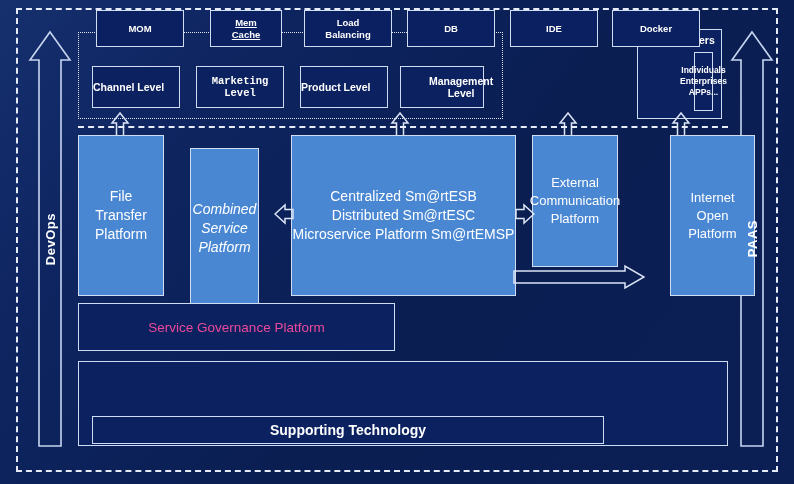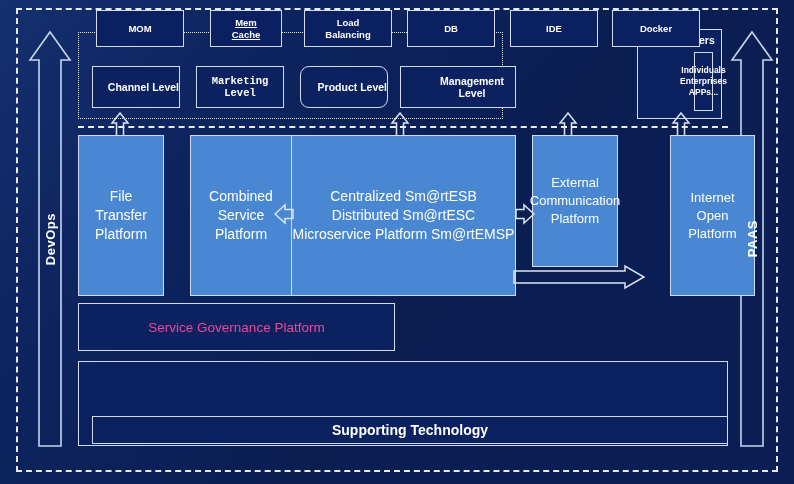--- a/index.html
+++ b/index.html
@@ -56,21 +56,21 @@
 
   .level-box {
     position: absolute;
     top: 66px;
     height: 42px;
     border: 1.4px solid #cfdcf2;
     box-sizing: border-box;
     background: #0c2260;
     display: flex;
     align-items: center;
-    justify-content: flex-end;
+    justify-content: flex-start;
     font-size: 10.5px;
     font-weight: bold;
     color: #ffffff;
     text-align: center;
   }
 
   
   .group-box {
     position: absolute;
     border: 1.4px solid #cfdcf2;
@@ -160,21 +160,21 @@
     justify-content: center;
     text-align: center;
     font-size: 9.5px;
     font-weight: bold;
     line-height: 12px;
     color: #ffffff;
   }
   .support-bar {
     position: absolute;
     left: 92px; top: 416px;
-    width: 636px; height: 28px;
+    width: 512px; height: 28px;
     border: 1.4px solid #cfdcf2;
     box-sizing: border-box;
     background: #0c2260;
     display: flex;
     align-items: center;
     justify-content: center;
     font-size: 14px;
     font-weight: bold;
     color: #ffffff;
     z-index: 4;
@@ -206,24 +206,24 @@
   </div>
 
   <div class="levels-dotted"></div>
 
   <div class="level-box" style="left:92px; width:88px;">
     <span>Channel Level</span>
   </div>
   <div class="level-box" style="left:196px; width:88px;font-family:Liberation Mono, monospace;">
     <span>Marketing Level</span>
   </div>
-  <div class="level-box" style="left:300px; width:88px;border-radius:9px;">
+  <div class="level-box" style="left:300px; width:88px;">
     <span>Product Level</span>
   </div>
-  <div class="level-box" style="left:400px; width:116px;padding-left:28px;">
+  <div class="level-box" style="left:400px; width:84px;padding-left:28px;">
     <span>Management Level</span>
   </div>
 
 
   <div class="group-box" style="left:637px; top:29px; width:85px; height:90px;">
     <div class="group-title">Internet Users</div>
     <div class="group-inner" style="left:8px; top:22px; right:8px; bottom:7px;margin-left:48px;">
       <span>Individuals<br>Enterprises<br>APPs...</span>
     </div>
   </div>
@@ -240,21 +240,21 @@
   <svg class="up-arrow-svg" style="left:671px; top:112px;" width="20" height="26" viewBox="0 0 20 26">
     <path d="M10 1 L18 11 L13.5 11 L13.5 25 L6.5 25 L6.5 11 L2 11 Z" fill="none" stroke="#dbe5f6" stroke-width="1.5"></path>
   </svg>
 
   <div class="mid-dash"></div>
 
   <div class="plat" style="left:78px; top:135px; width:86px; height:161px;">
     <span>File<br>Transfer<br>Platform</span>
   </div>
 
-  <div class="plat" style="left:190px; top:135px; width:102px; height:161px;">
+  <div class="plat" style="left:190px; top:148px; width:69px; height:161px;font-style:italic;">
     <span>Combined<br>Service<br>Platform</span>
   </div>
 
   <div class="plat" style="left:291px; top:135px; width:225px; height:161px;">
     <span>Centralized Sm@rtESB<br>Distributed Sm@rtESC<br>Microservice Platform Sm@rtEMSP</span>
   </div>
 
   <div class="plat small" style="left:532px; top:135px; width:86px; height:132px;">
     <span>External<br>Communication<br>Platform</span>
   </div>

